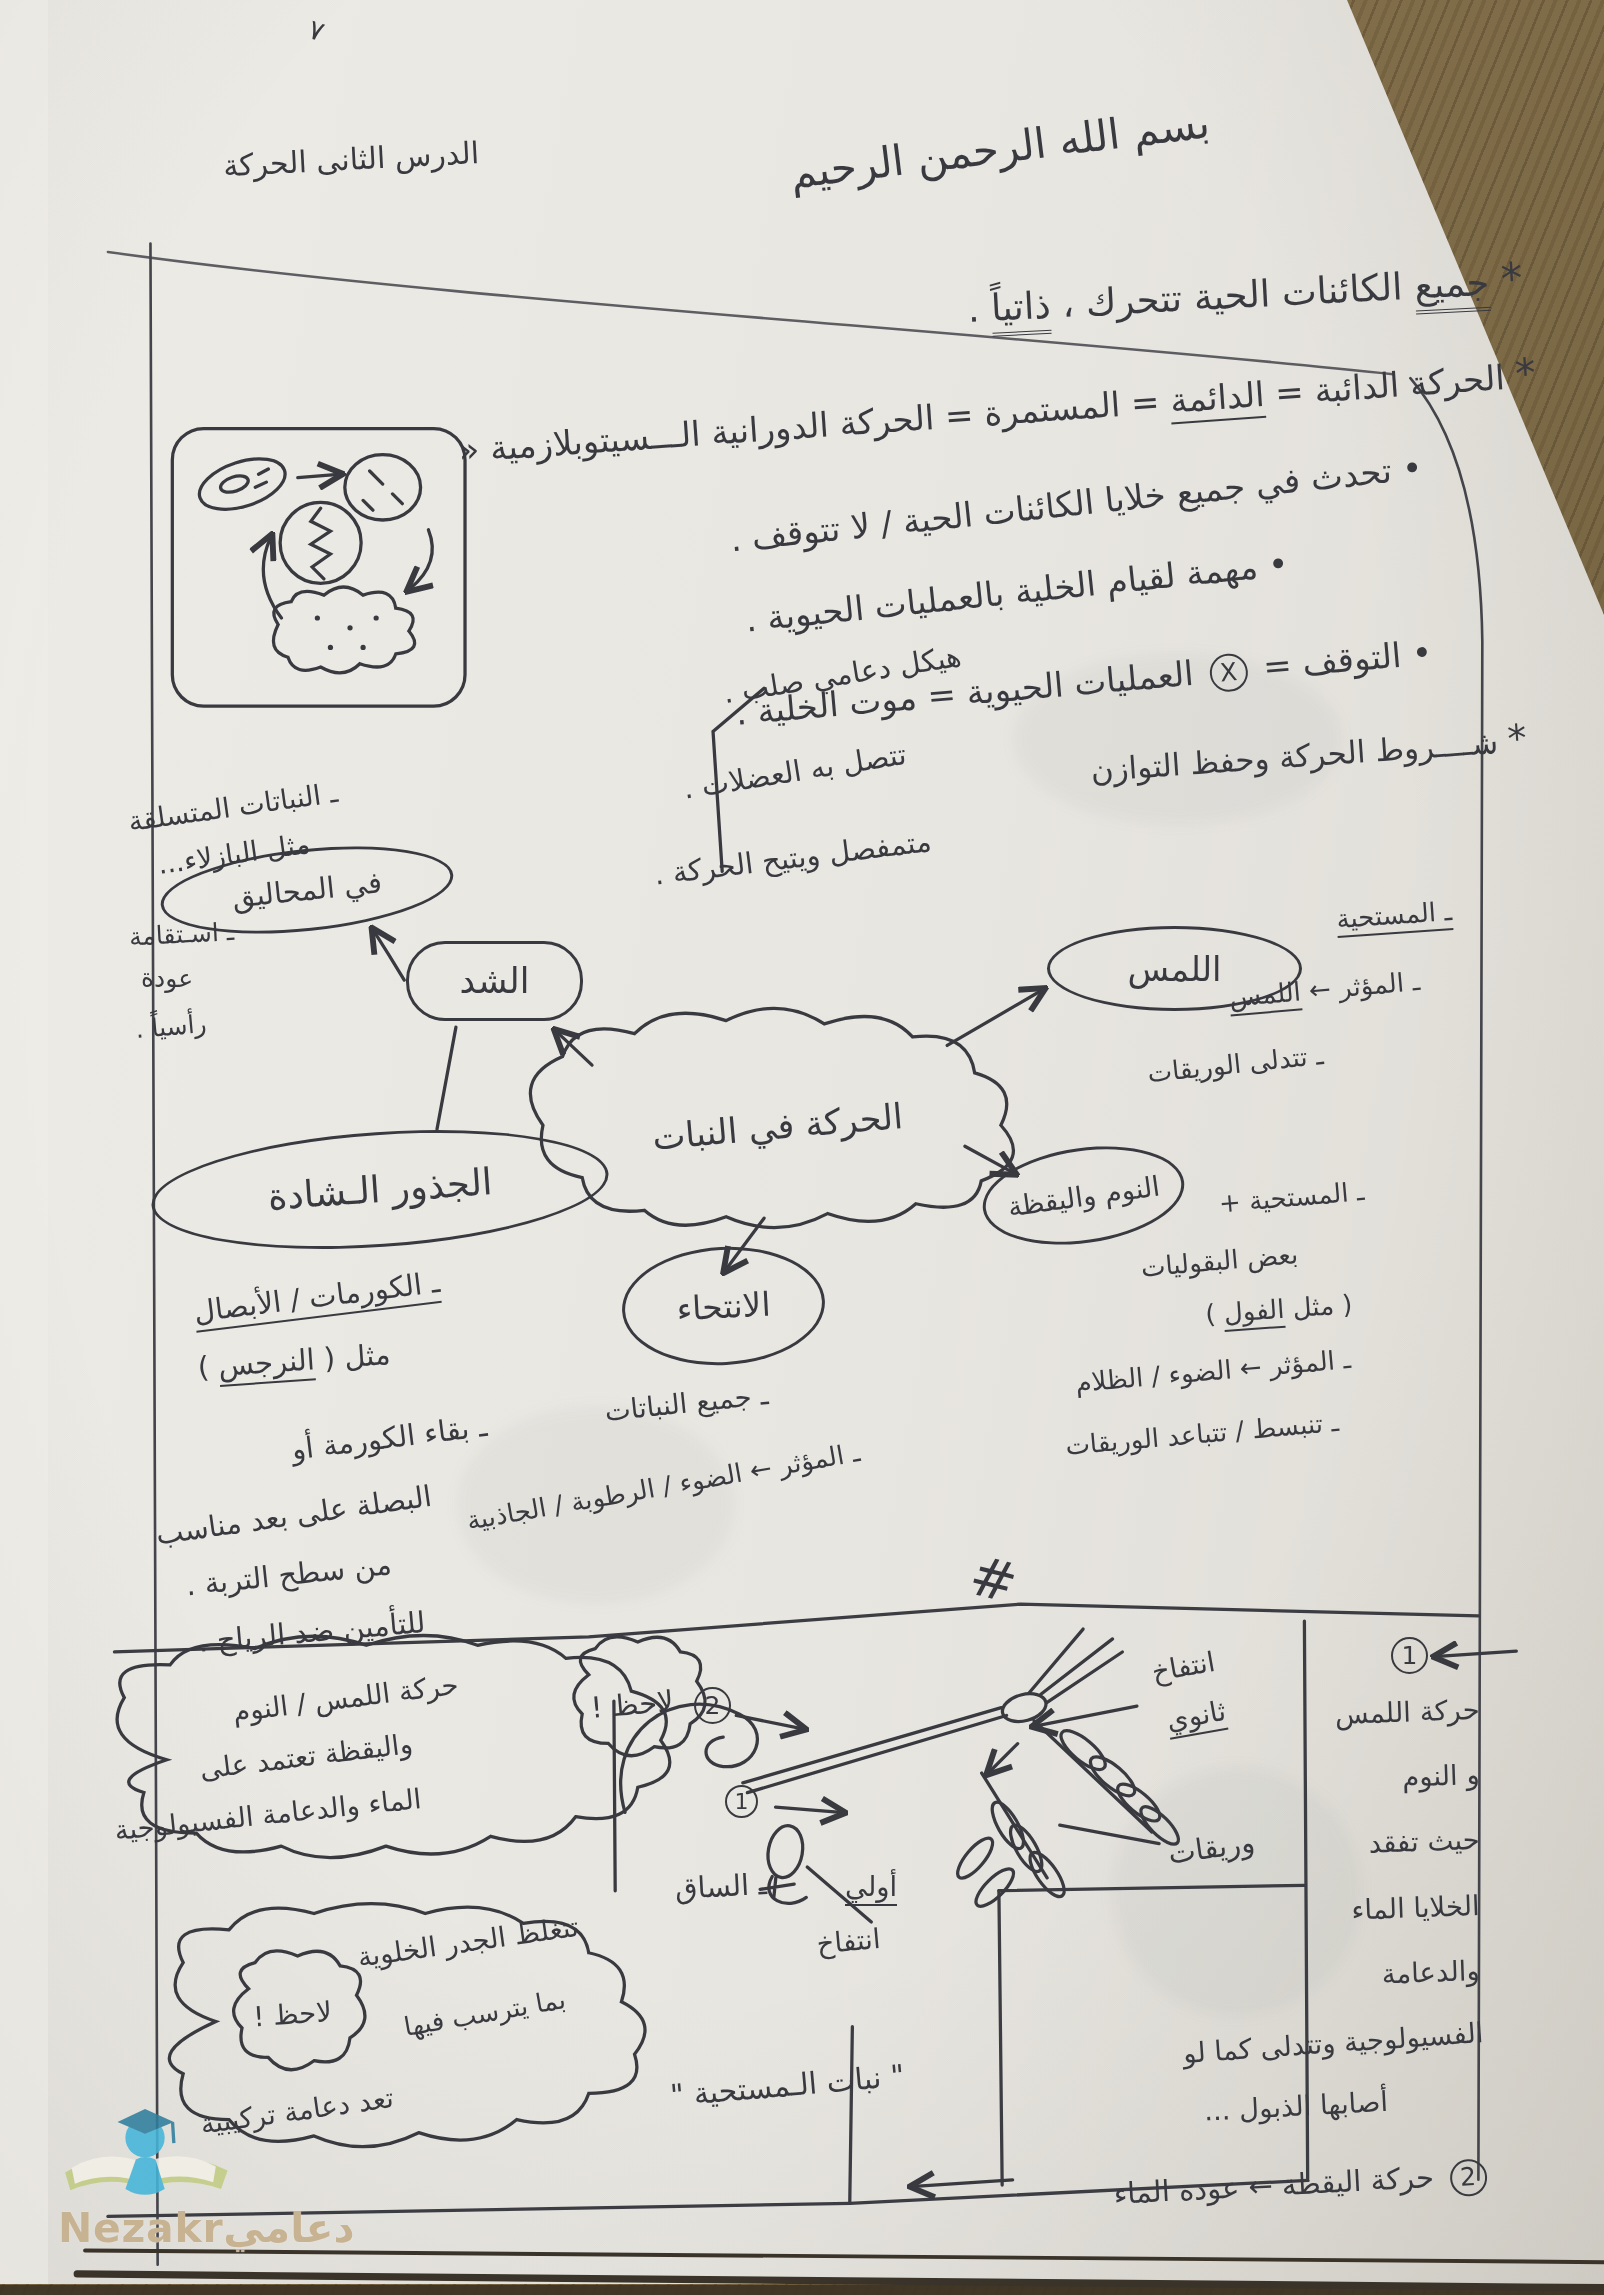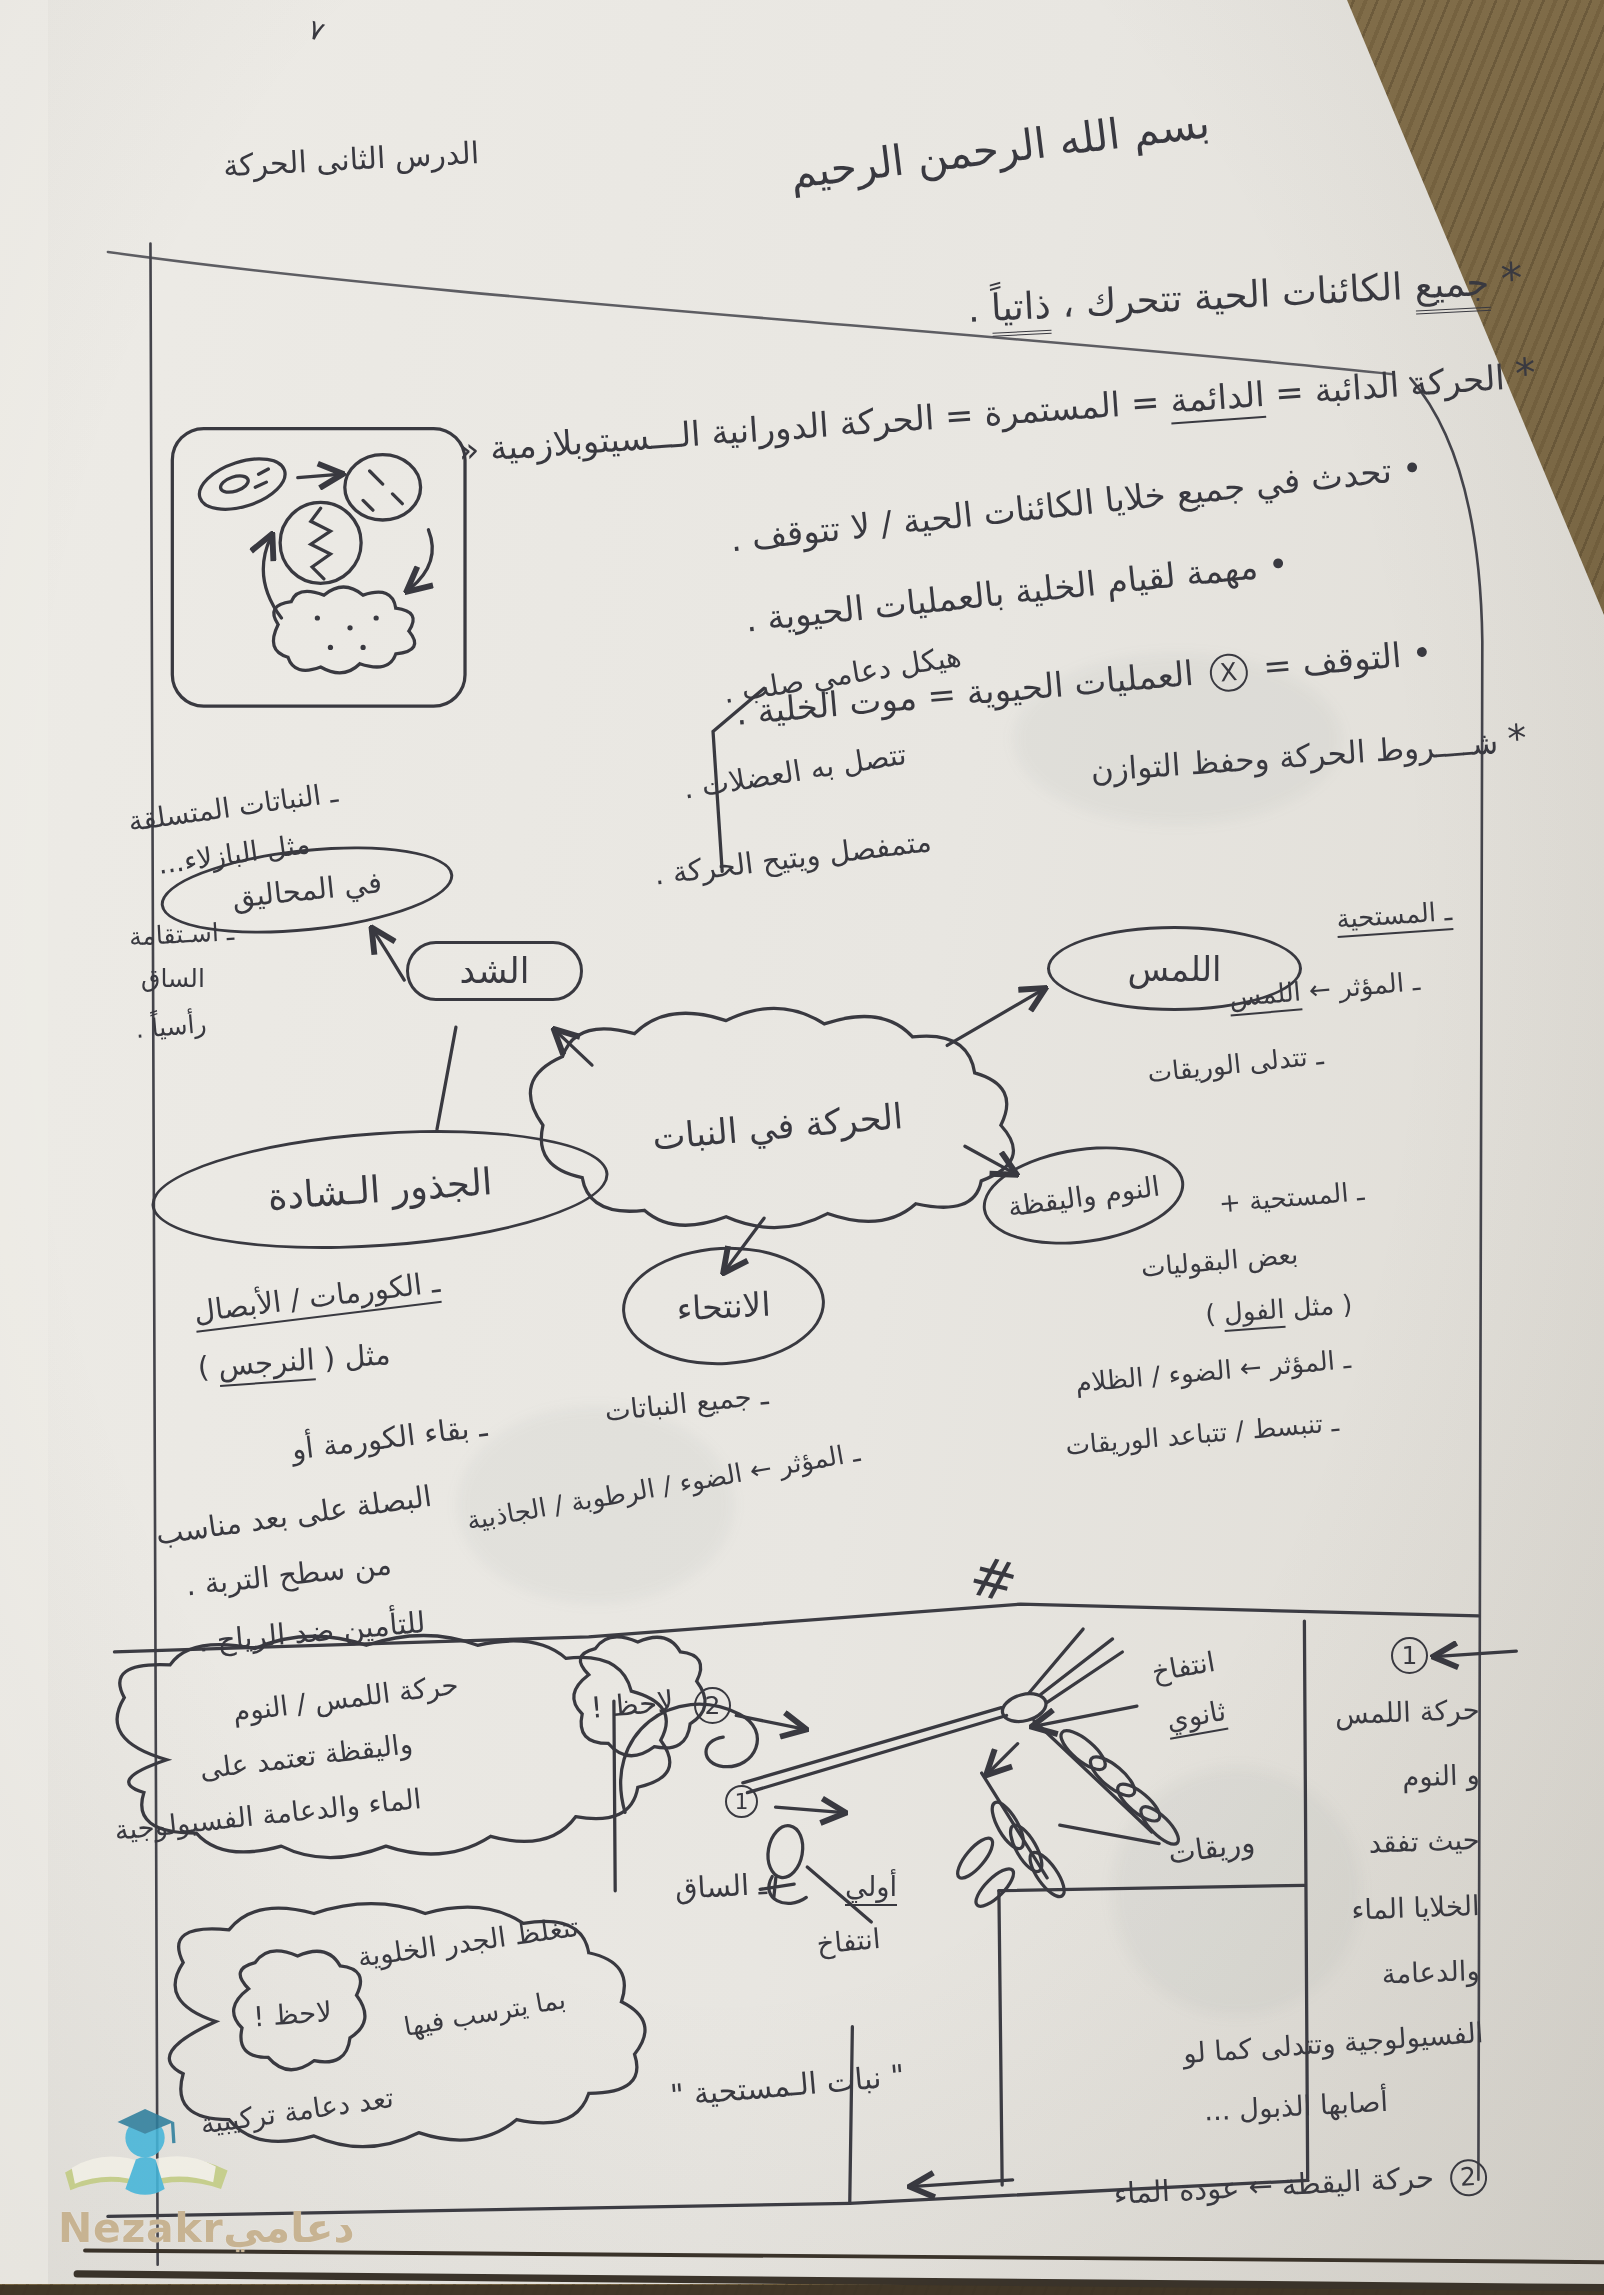--- a/index.html
+++ b/index.html
@@ -229,24 +229,24 @@
 <div class="t" style="left:419px;top:823px;width:510px;font-size:29px;transform:rotate(-7deg);text-align:right;">متمفصل ويتيح الحركة .</div>
 
 <div class="t" style="left:124px;top:775px;font-size:27.5px;transform:rotate(-8deg);">ـ النباتات المتسلقة</div>
 <div class="t" style="left:154px;top:826px;font-size:27.5px;transform:rotate(-8deg);">مثل البازلاء...</div>
 
 <div class="node" style="left:160px;top:849px;width:294px;height:82px;transform:rotate(-6deg);font-size:29px;">
   <span>في المحاليق</span>
 </div>
 
 <div class="t" style="left:128px;top:916px;font-size:25px;transform:rotate(-3deg);">ـ اسـتقامة</div>
-<div class="t" style="left:141px;top:963px;font-size:25px;">الساق</div>
+<div class="t" style="left:141px;top:963px;font-size:25px;">عودة</div>
 <div class="t" style="left:134px;top:1008px;font-size:25px;transform:rotate(-5deg);">رأسياً .</div>
 
-<div class="node rrect" style="left:406px;top:941px;width:177px;height:60px;font-size:35px;border-width:3.9px;">
+<div class="node rrect" style="left:406px;top:941px;width:177px;height:80px;font-size:35px;border-width:3.9px;">
   <span>الشد</span>
 </div>
 
 <div class="t" style="left:592px;top:1090px;width:366px;font-size:35px;transform:rotate(-5deg);text-align:center;">الحركة في النبات</div>
 
 <div class="node" style="left:1047px;top:926px;width:255px;height:85px;font-size:34px;">
   <span>اللمس</span>
 </div>
 <div class="t" style="left:1335px;top:895px;font-size:26px;transform:rotate(-4deg);">
   <span class="u1">ـ المستحية</span>

